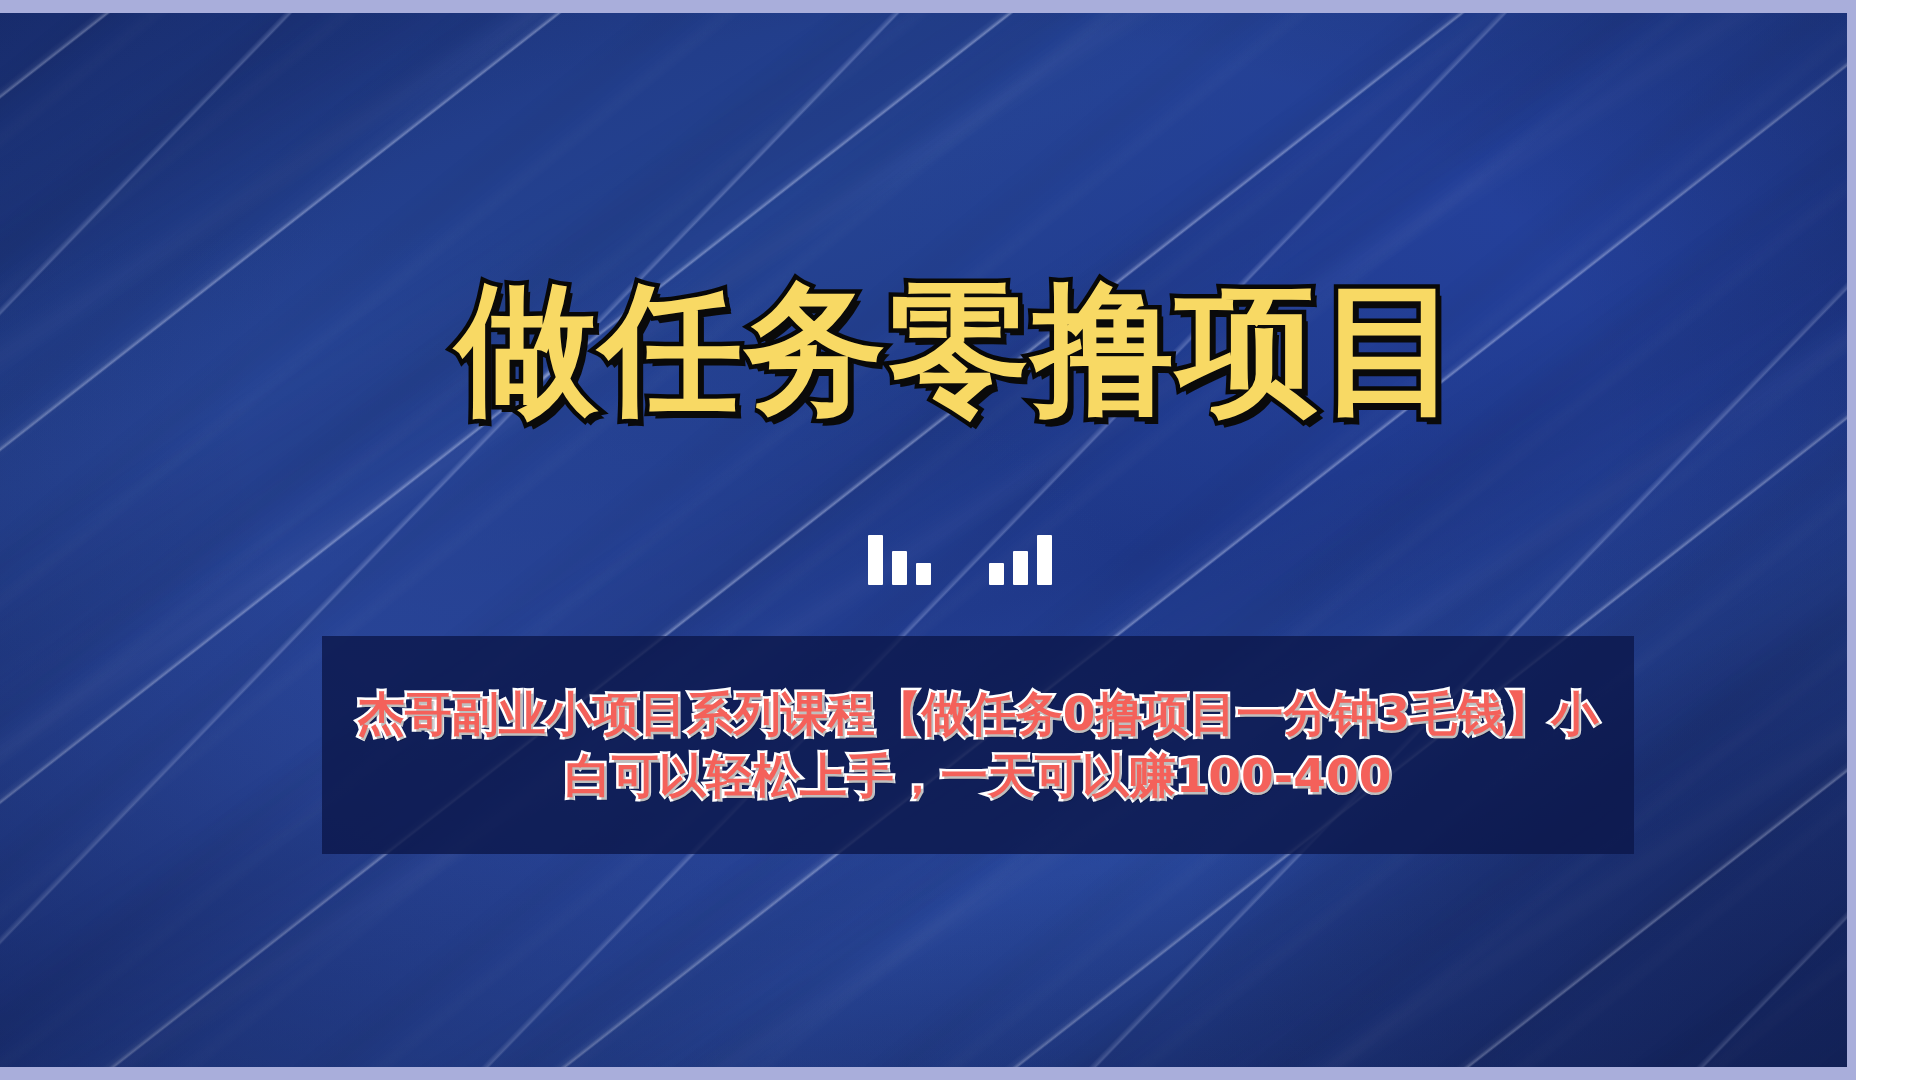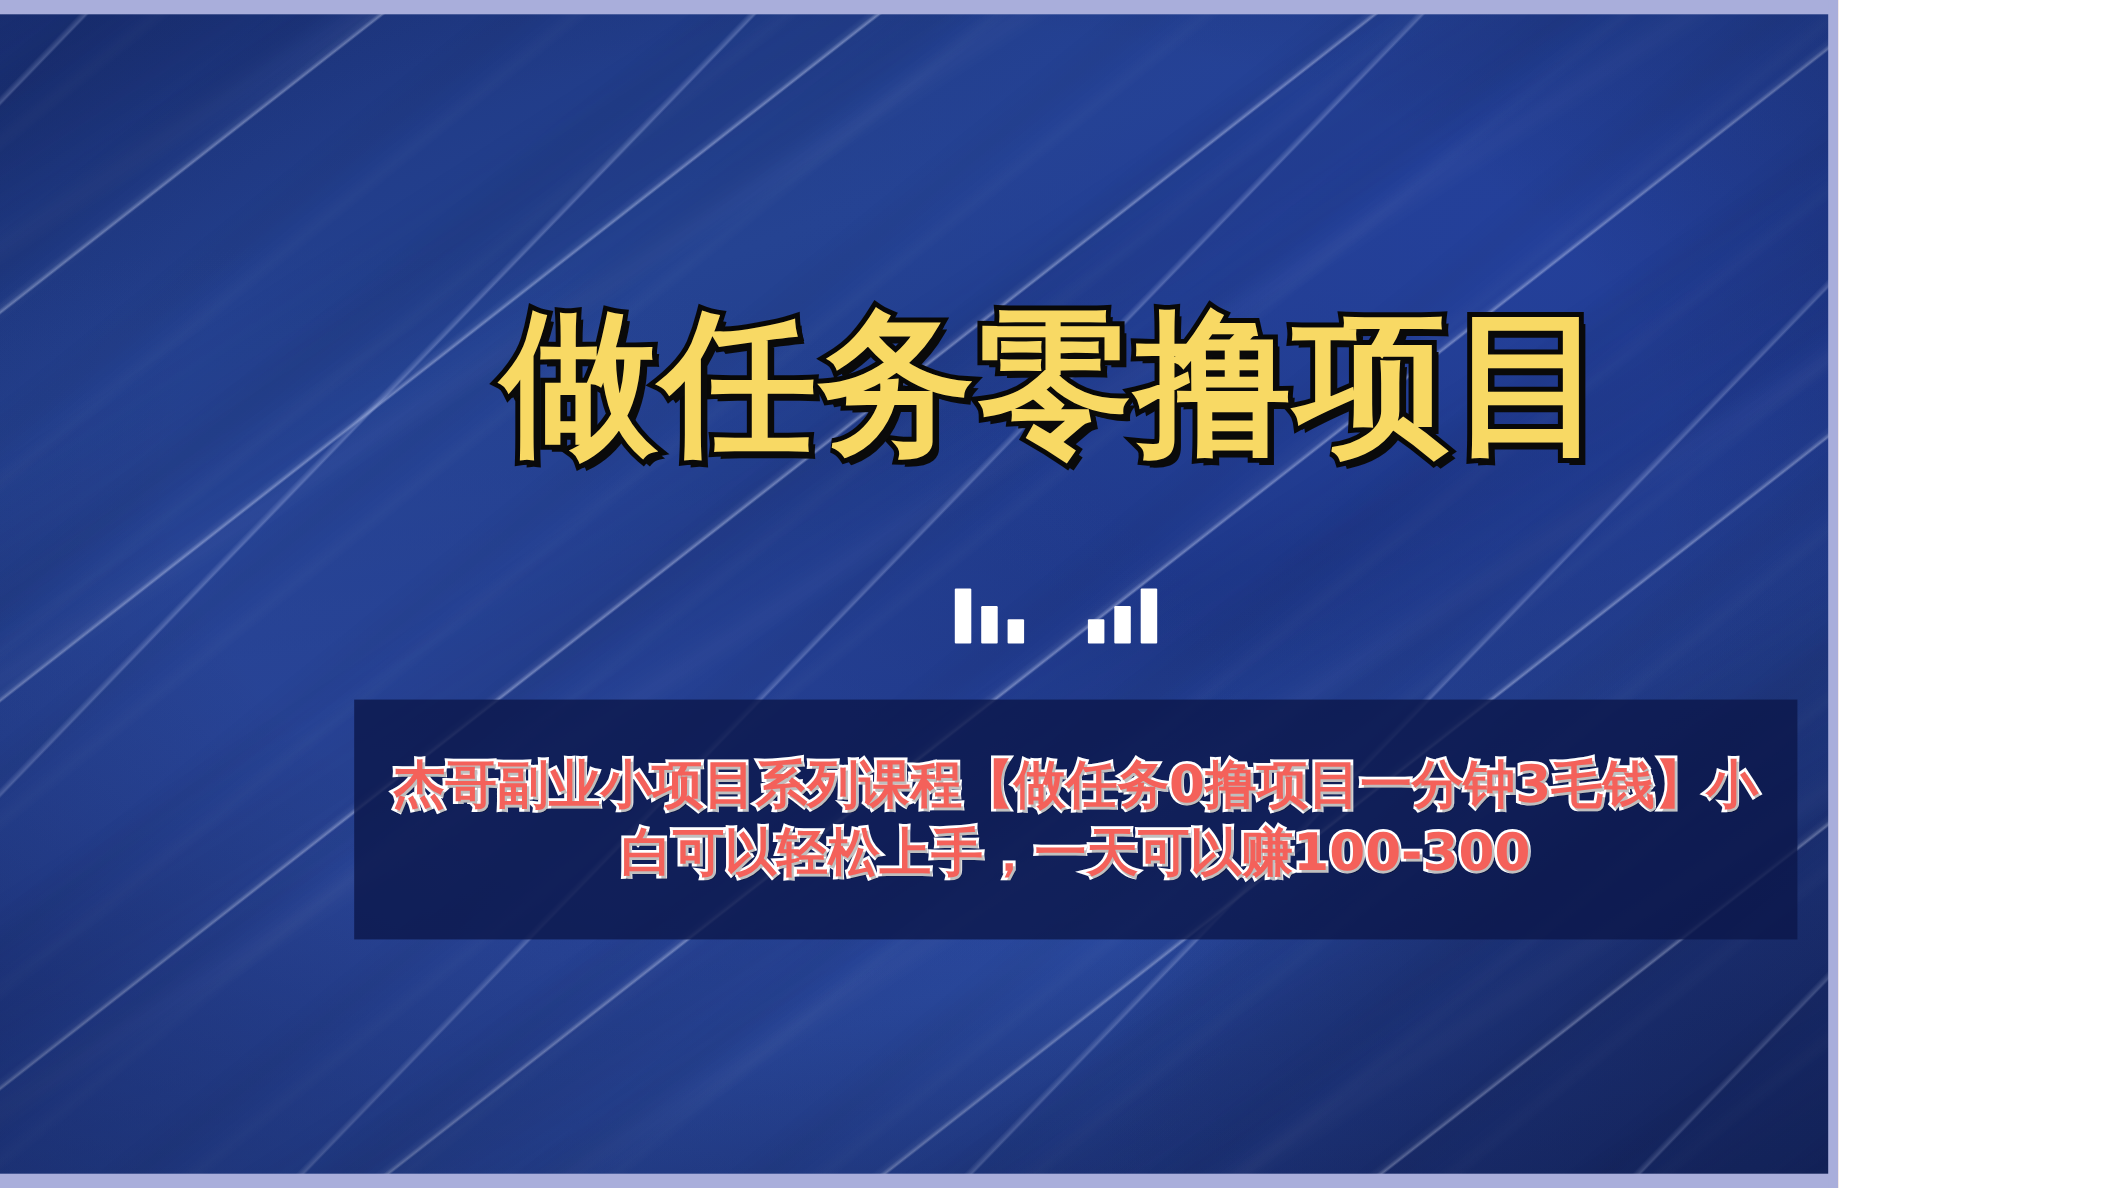--- a/index.html
+++ b/index.html
@@ -9,24 +9,24 @@
   }
   body {
     width: 1920px;
     height: 1080px;
     overflow: hidden;
     font-family: "Liberation Sans", "DejaVu Sans", sans-serif;
   }
 
   #poster {
     position: relative;
-    width: 1671px;
+    width: 1856px;
     height: 1080px;
     overflow: hidden;
-    background: #7f1d1d;
+    background: #000000;
   }
 
   
   .edge-band {
     position: absolute;
     background: #a9aedb;
     z-index: 40;
   }
   .edge-top    { left: 0;  top: 0;     width: 1920px; height: 13px; }
   .edge-bottom { left: 0;  bottom: 0;  width: 1920px; height: 13px; }
@@ -239,20 +239,20 @@
 
 
     <span class="bars bars-asc">
       <span></span>
       <span></span>
       <span></span>
     </span>
   </div>
 
   <div class="desc-box">
-    <div class="desc-text">杰哥副业小项目系列课程【做任务0撸项目一分钟3毛钱】小白可以轻松上手，一天可以赚100-300</div>
+    <div class="desc-text">杰哥副业小项目系列课程【做任务0撸项目一分钟3毛钱】小白可以轻松上手，一天可以赚100-400</div>
   </div>
 
   <div class="edge-band edge-top"></div>
   <div class="edge-band edge-bottom"></div>
   <div class="edge-band edge-right"></div>
 
 </div>
 
 </body></html>

